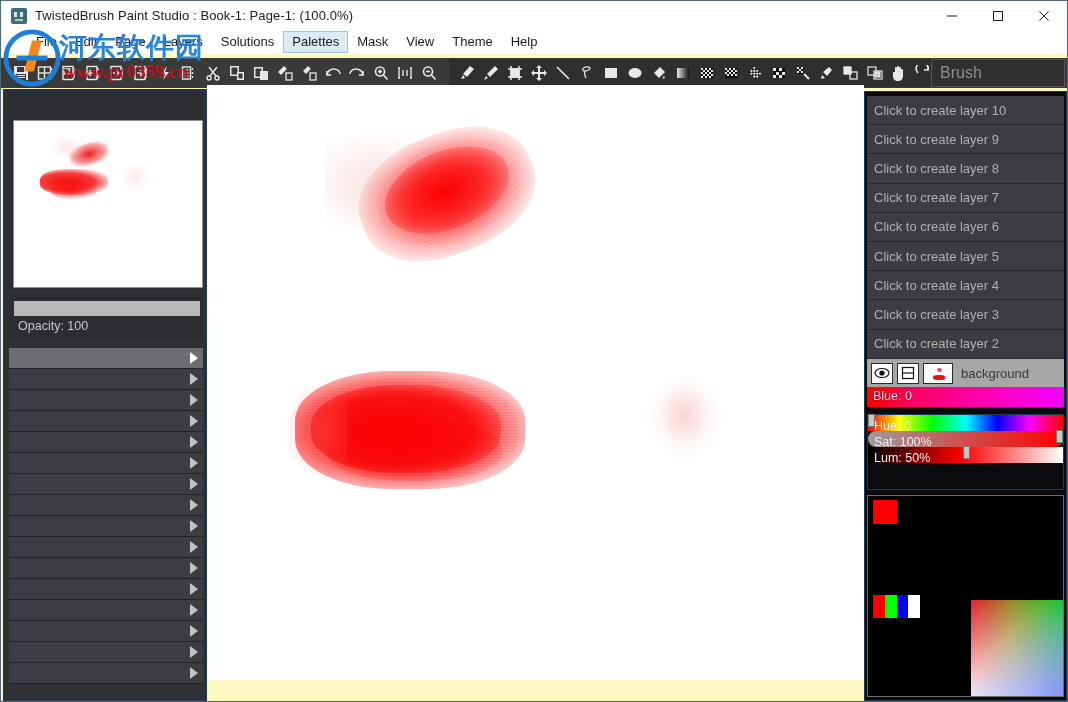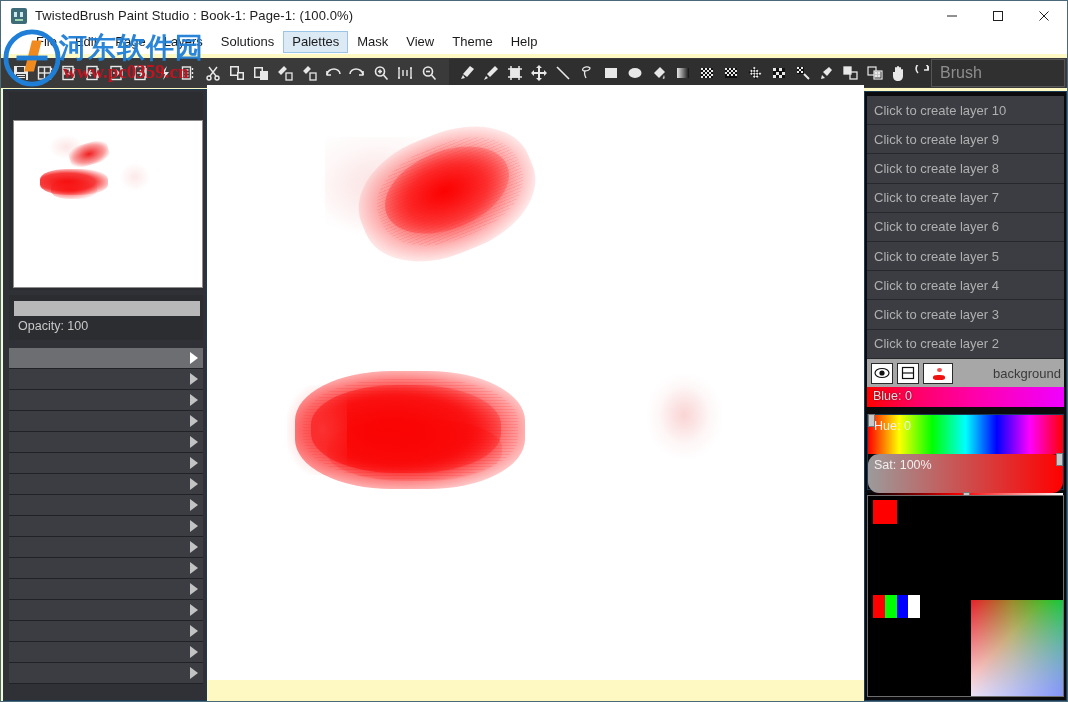--- a/index.html
+++ b/index.html
@@ -213,40 +213,40 @@
     flex: 0 0 auto;
   }
   .lthumb .blob1 {
     position:absolute; left:13px; top:4px; width:5px; height:4px;
     background:#f14a4a; border-radius:50%; filter: blur(0.6px);
   }
   .lthumb .blob2 {
     position:absolute; left:9px; top:11px; width:12px; height:5px;
     background:#f01010; border-radius:40%; filter: blur(0.6px);
   }
-  .layer-name { font-size: 13px; margin-left: 32px; }
+  .layer-name { font-size: 13px; }
 
   
   #blue-slider {
     position: absolute; left: 2px; top: 295px;
     width: 197px; height: 20px;
     background: linear-gradient(to right, #ff0000 0%, #ff0066 25%, #ff00aa 55%, #f000ff 100%);
     overflow: hidden;
   }
   .slider-label {
     position: absolute; left: 6px; top: 2px;
     font-size: 12.5px; color: #e0e0e0;
     text-shadow: 0 0 2px rgba(0,0,0,0.6);
   }
   #hsl-group {
     position: absolute; left: 2px; top: 322px;
     width: 197px; height: 76px;
     border: 1px solid #1a3a55;
   }
-  .hsl-row { position: relative; height: 39px; overflow: visible; }
+  .hsl-row { position: relative; height: 16px; overflow: visible; }
   #hue-row {
     background: linear-gradient(to right,
       #ff0000 0%, #ffff00 16%, #00ff00 33%, #00ffff 50%,
       #0000ff 66%, #ff00ff 83%, #ff0000 100%);
   }
   #sat-row {
     background: linear-gradient(to right, #9b9b9b 0%, #ff0000 100%);
     border-radius: 11px;
   }
   #lum-row {

